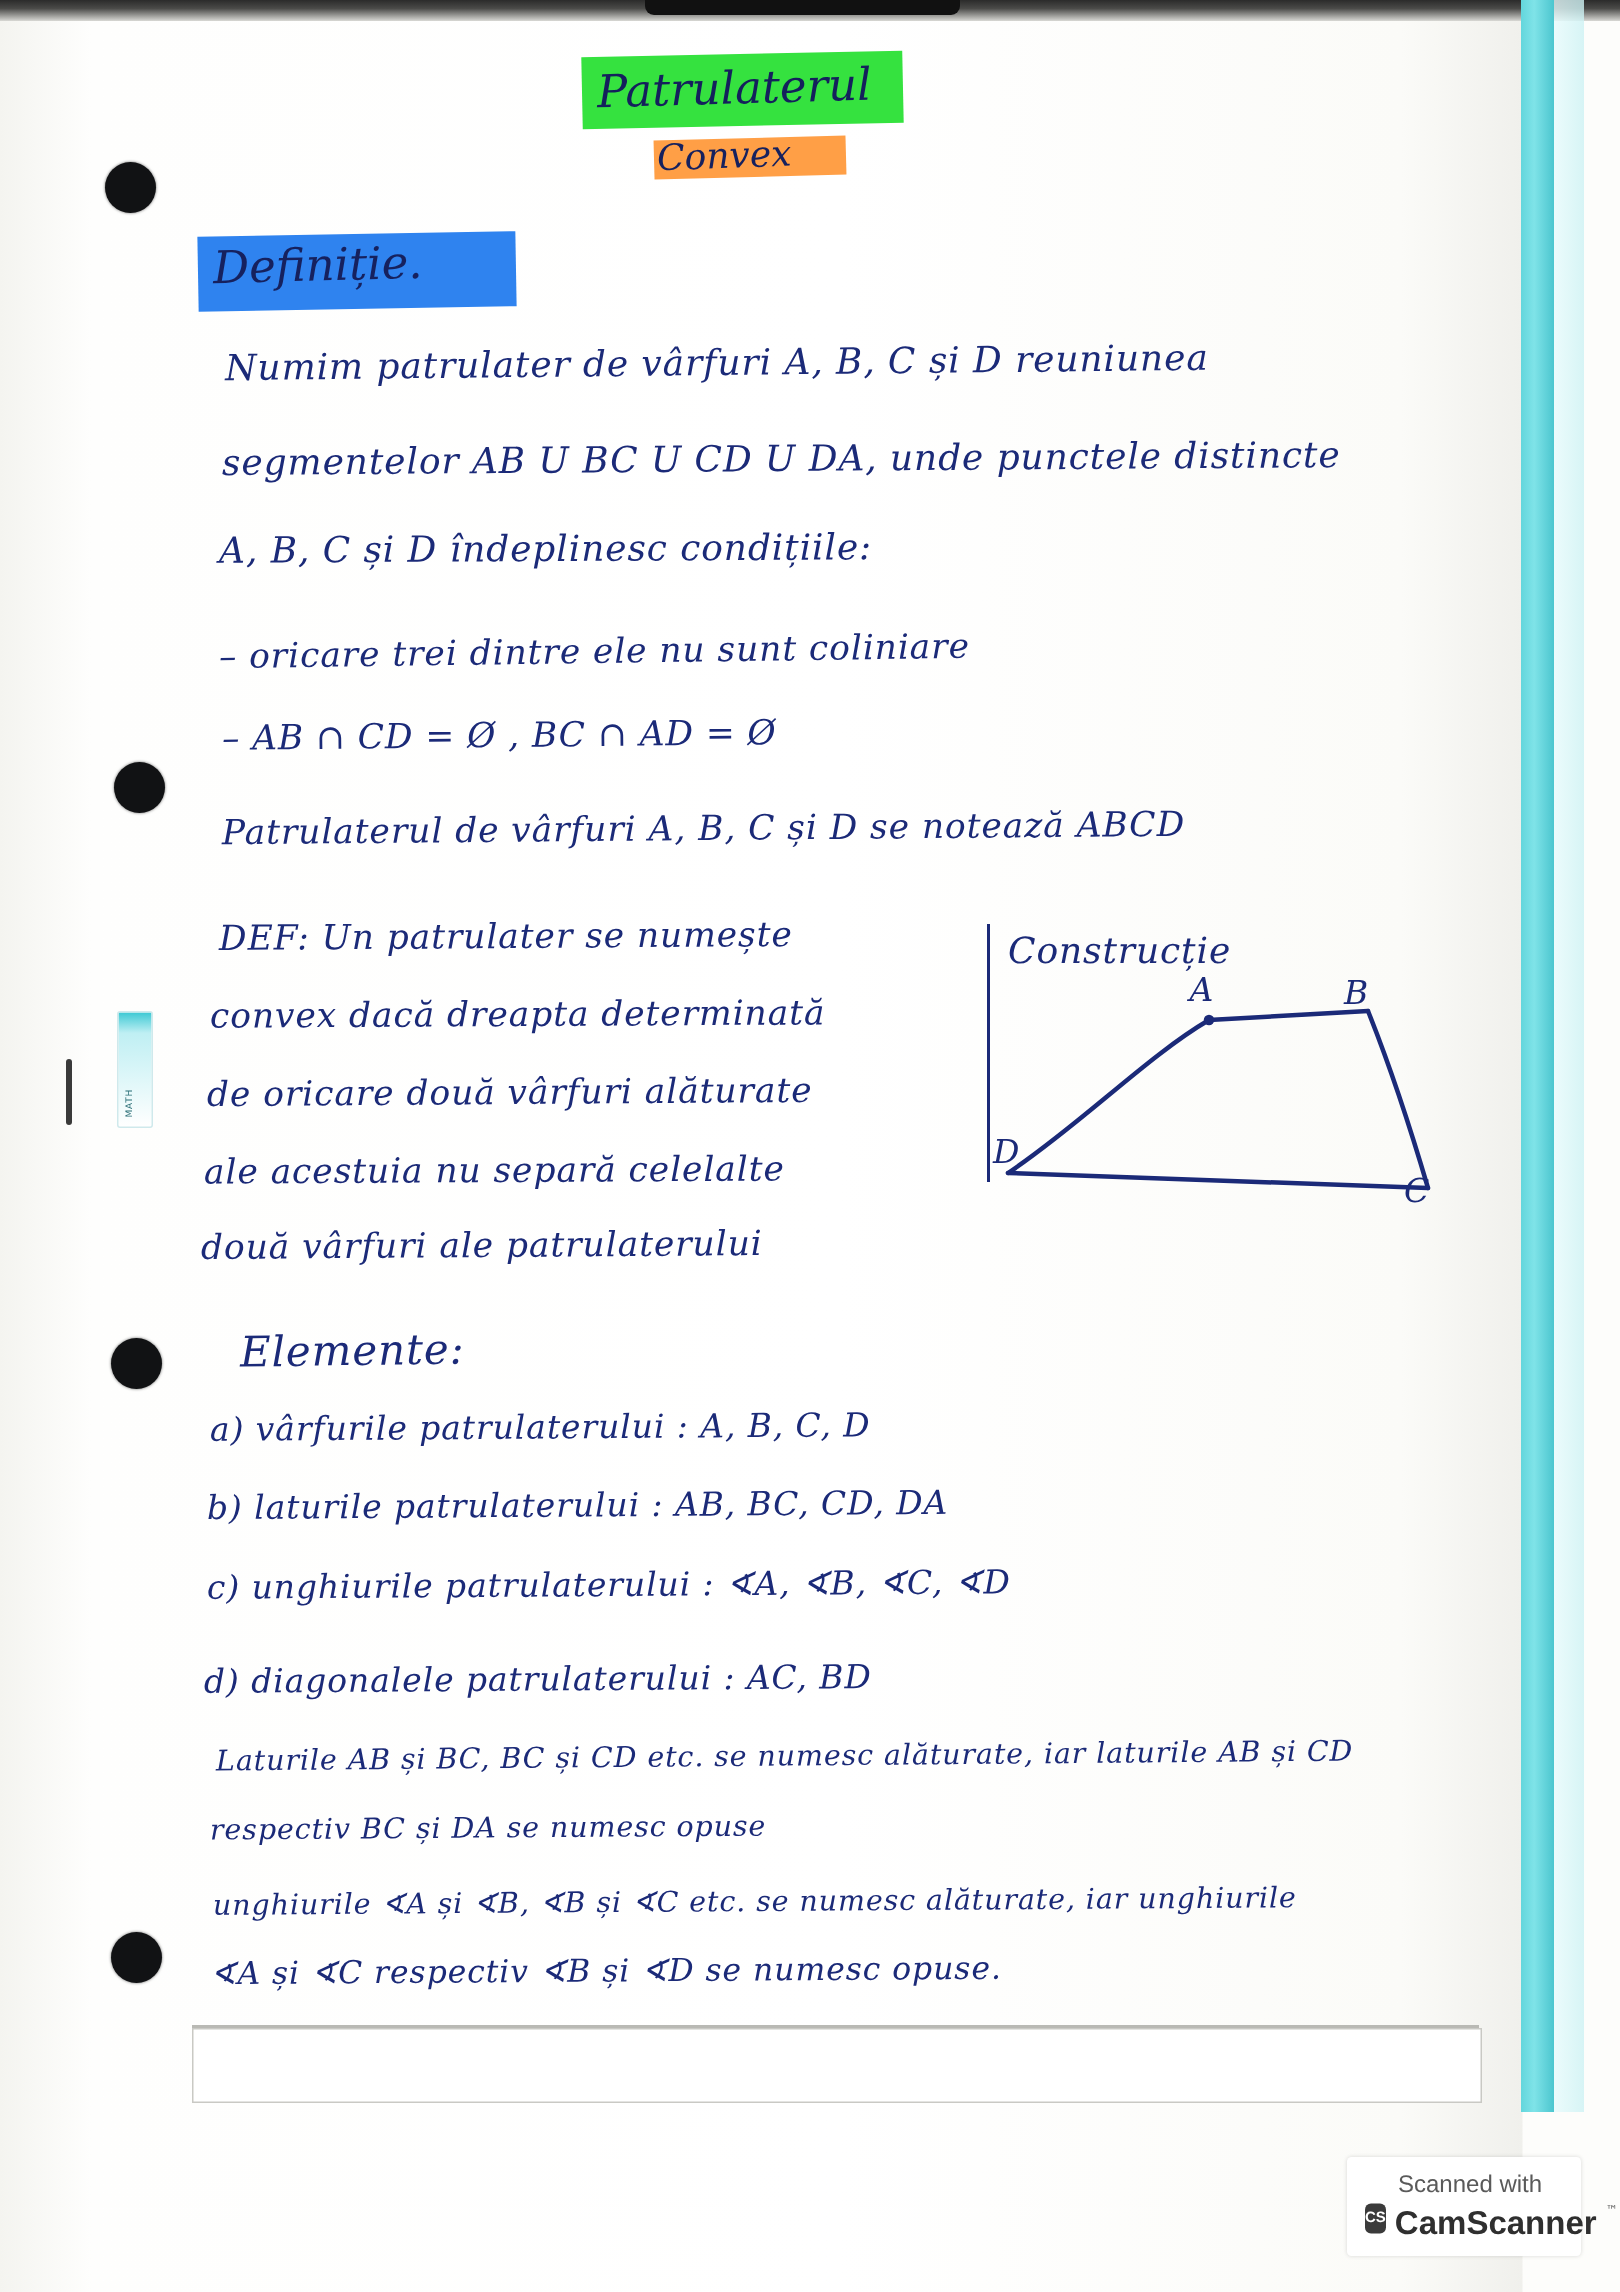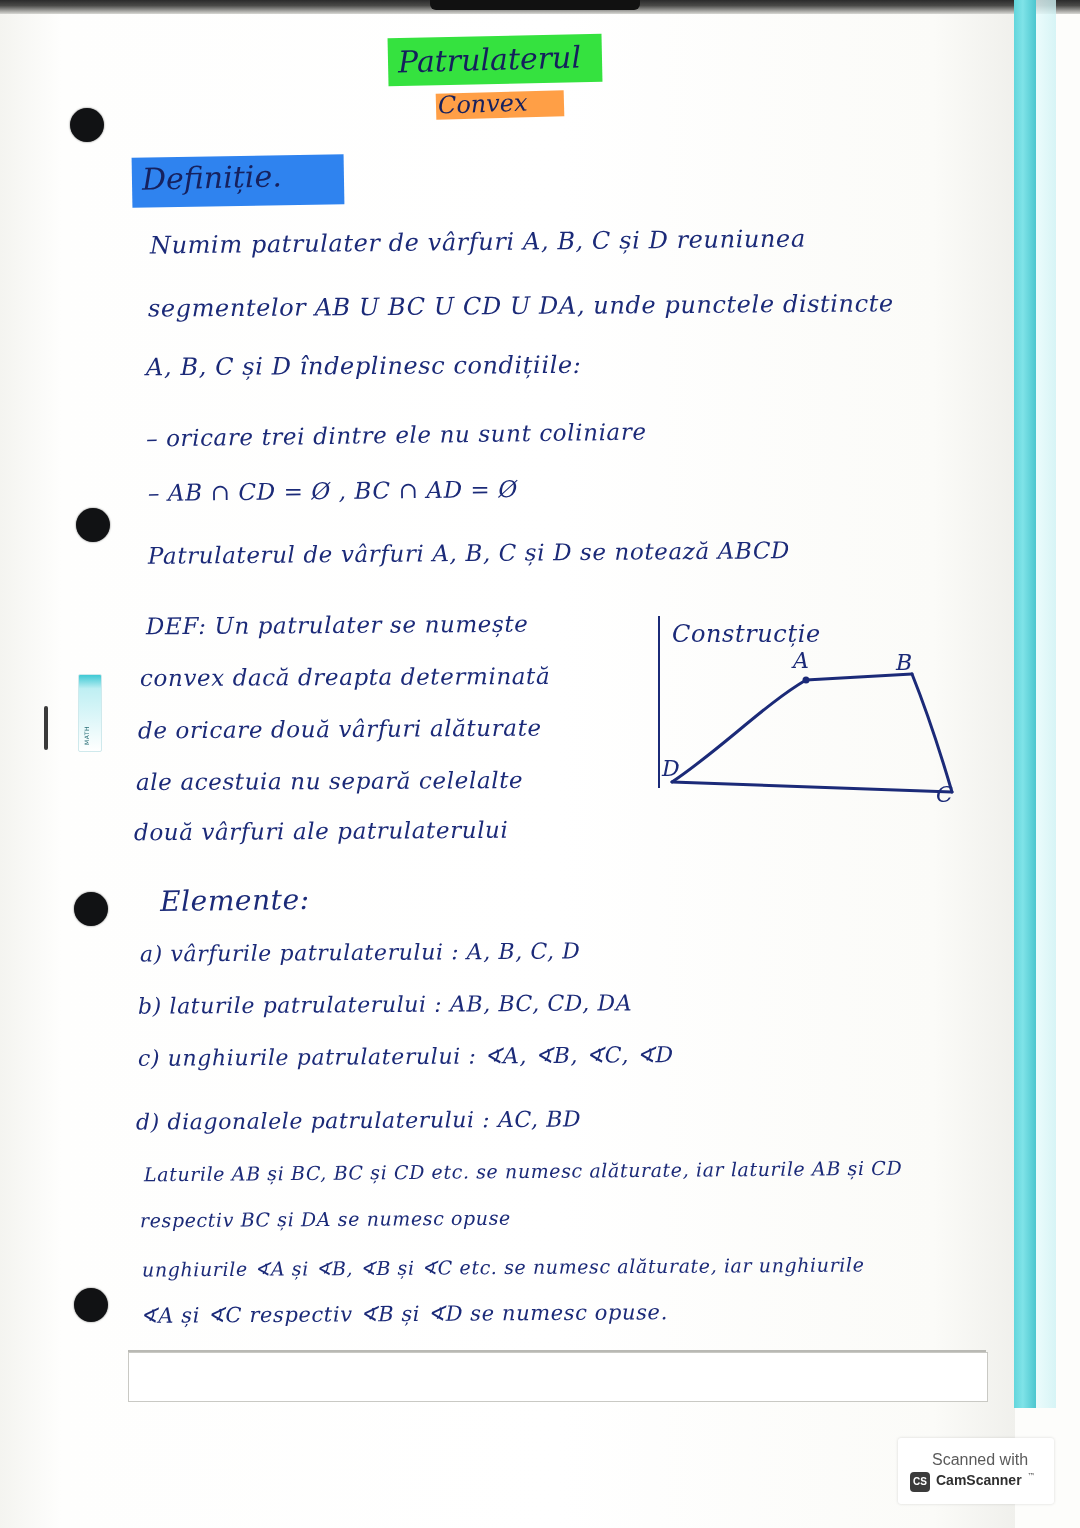--- a/index.html
+++ b/index.html
@@ -222,21 +222,21 @@
     color: #fff;
     font-size: 10px;
     font-family: "Liberation Sans", sans-serif;
     display: flex;
     align-items: center;
     justify-content: center;
     border-radius: 4px;
     font-weight: bold;
   }
   .cam .cam-name {
-    font-size: 14px;
+    font-size: 22px;
     color: #2f2f2f;
     font-family: "Liberation Sans", sans-serif;
     font-weight: bold;
   }
   .cam .cam-tm {
     font-size: 8px;
     color: #555;
     vertical-align: super;
   }
 

